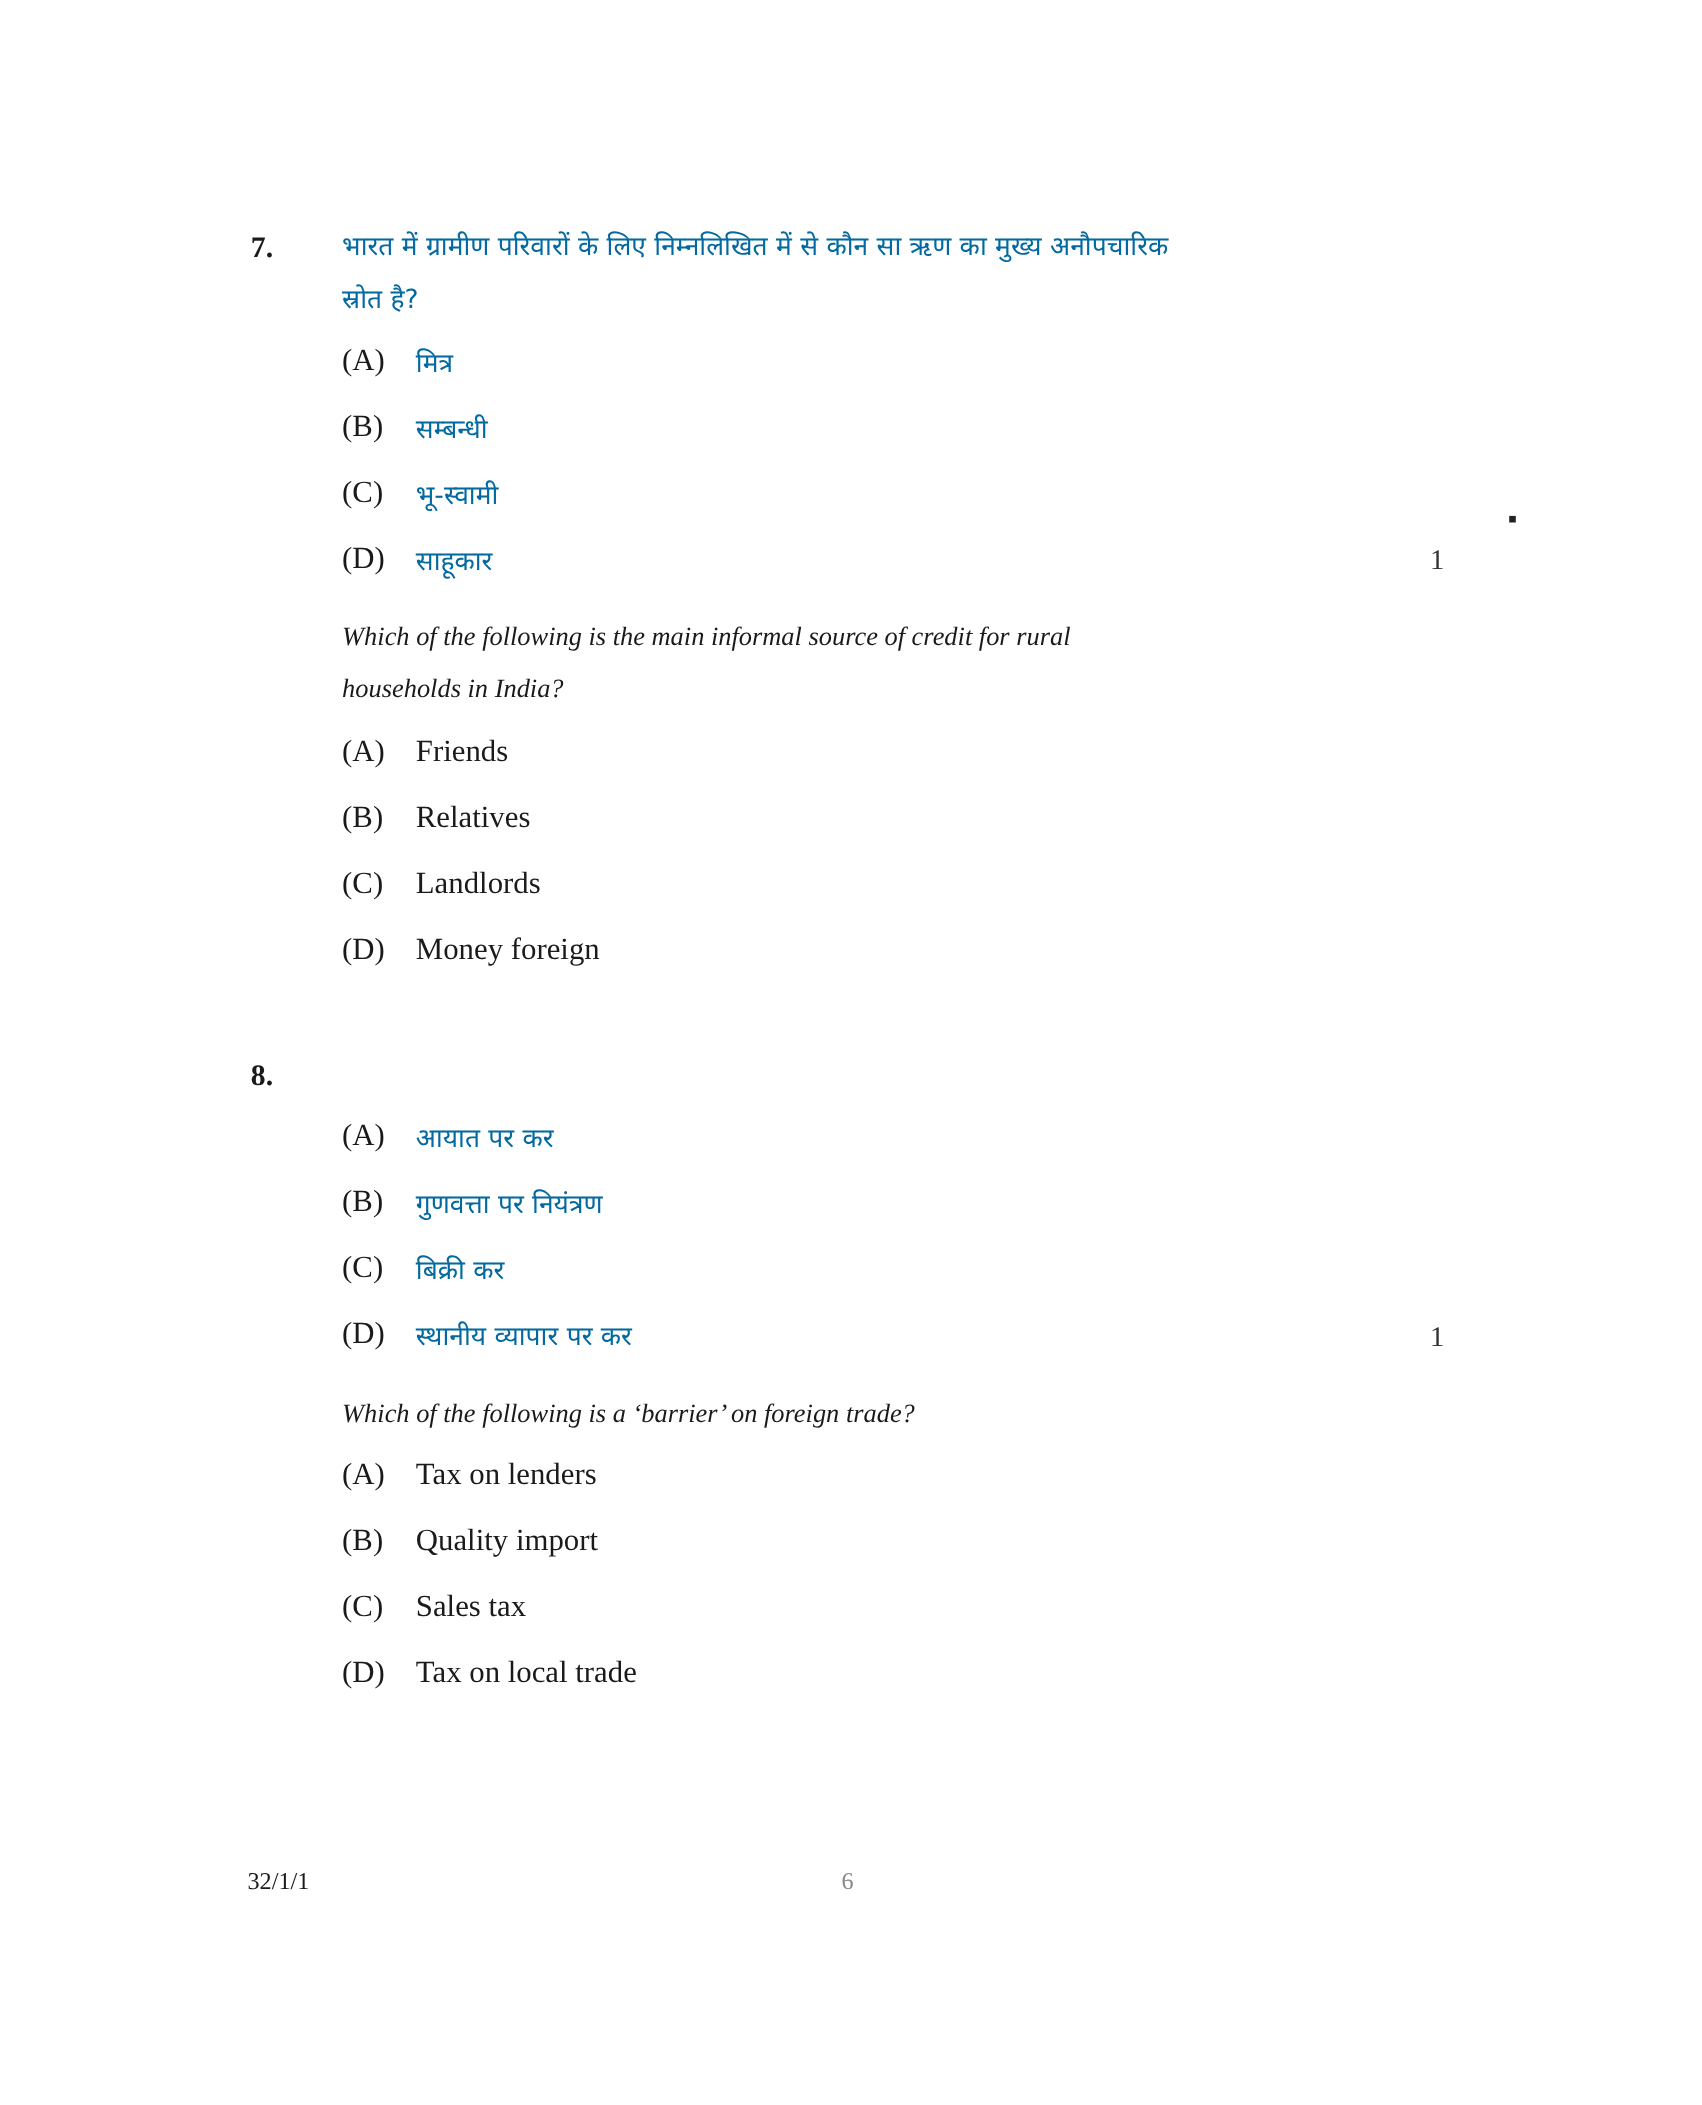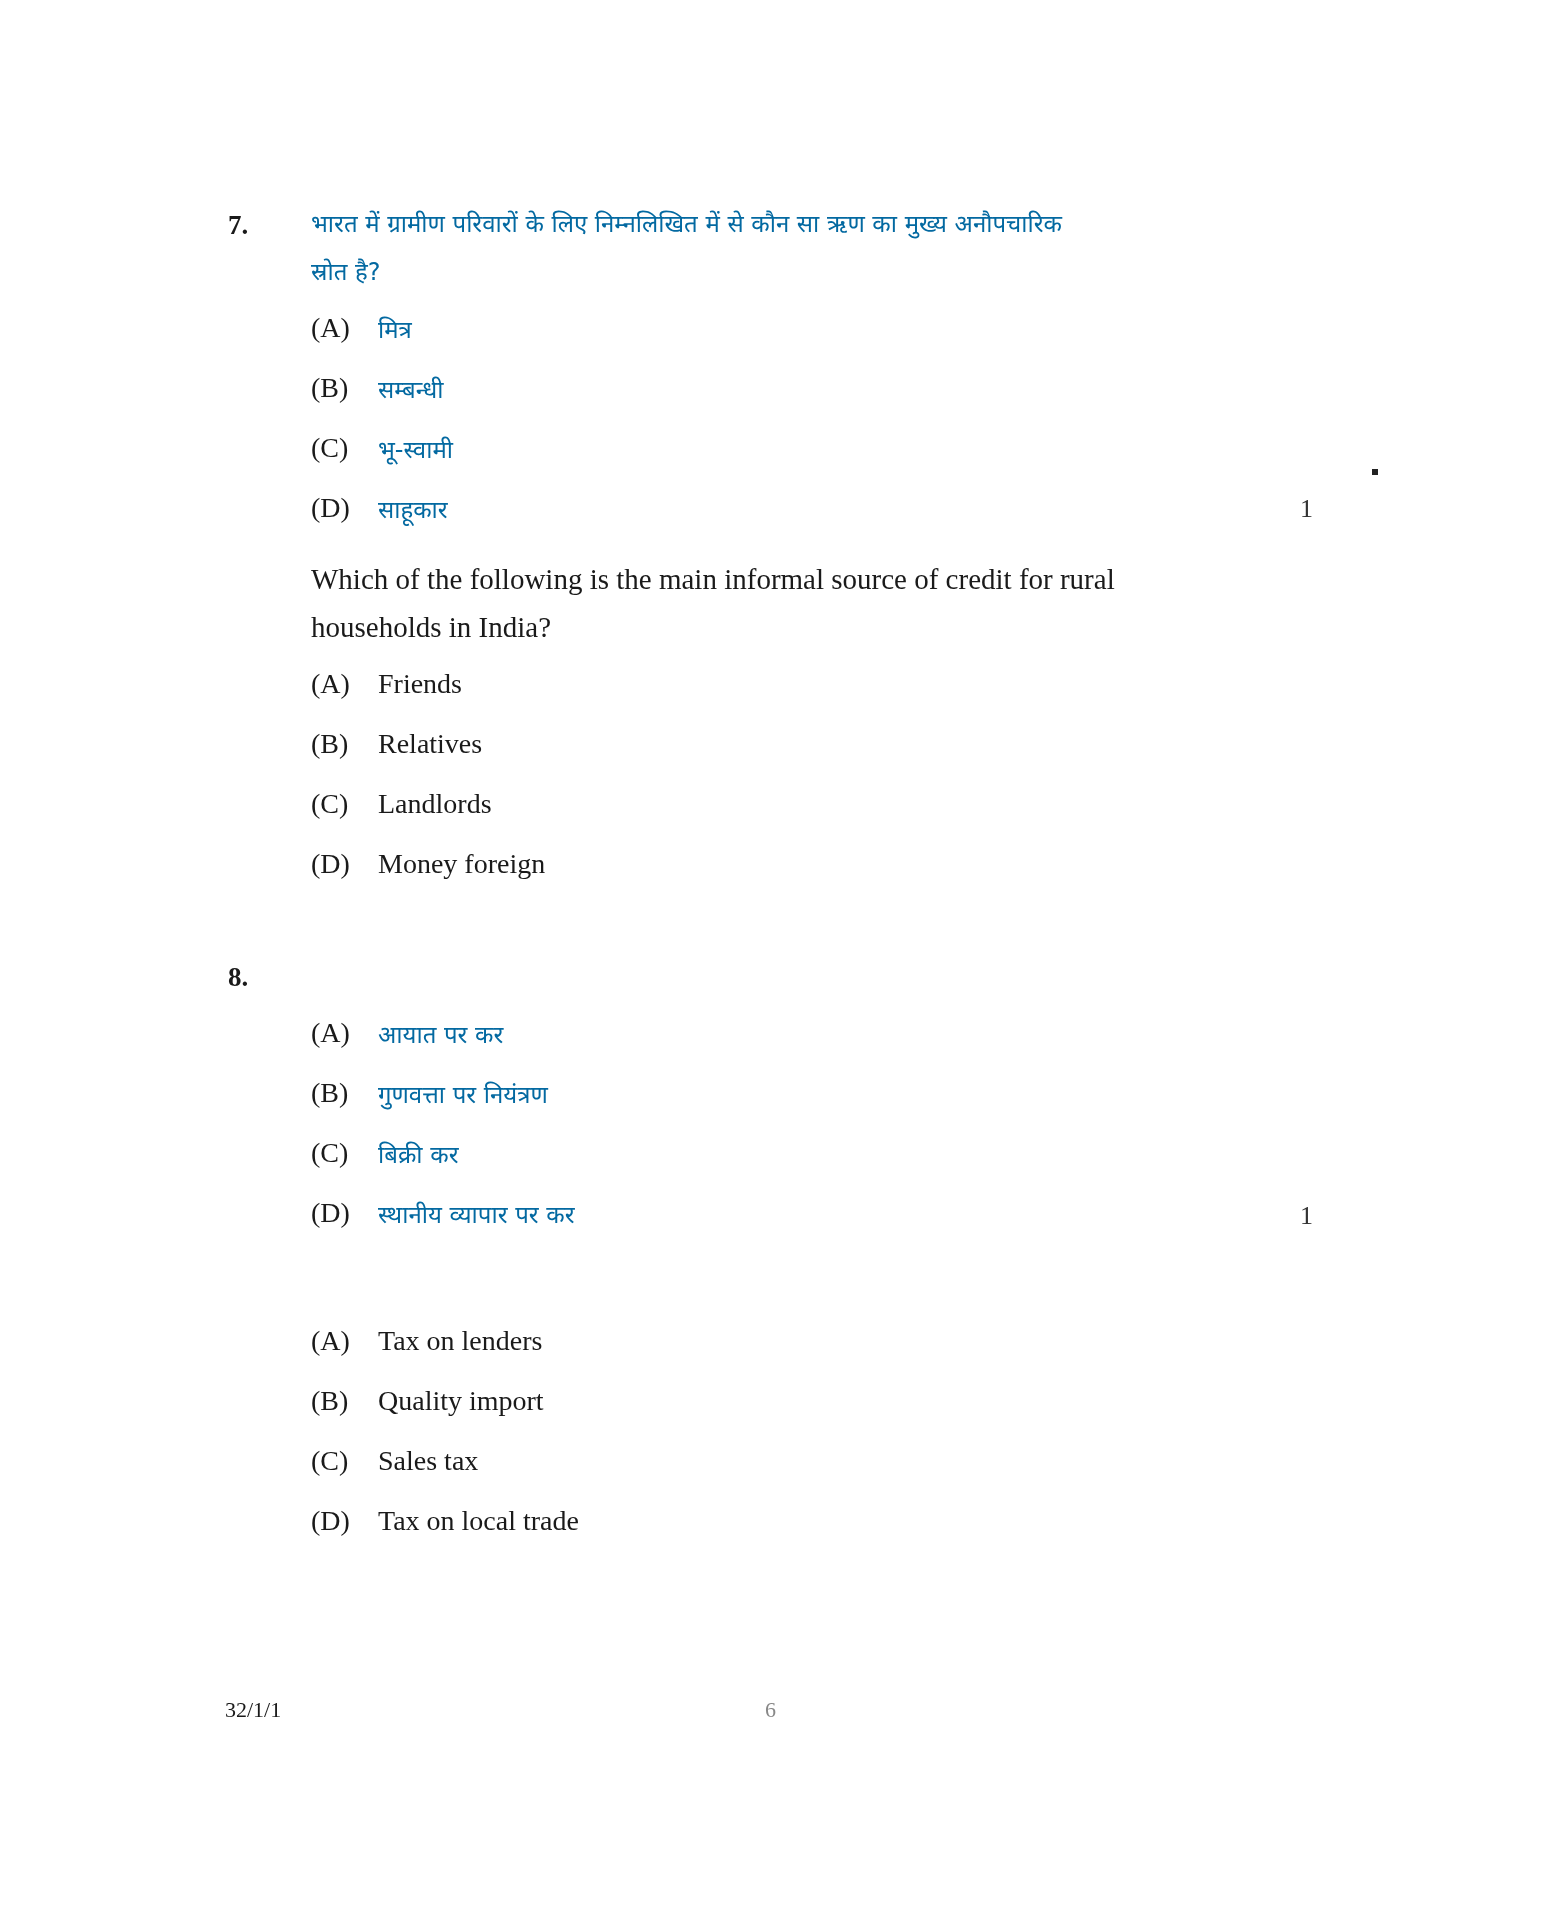--- a/index.html
+++ b/index.html
@@ -10,21 +10,21 @@
     }
     .page { position: absolute; left: 0; top: 0; width: 1547px; height: 1914px; }
     .abs { position: absolute; white-space: nowrap; }
     .qnum { font-weight: bold; font-size: 27px; left: 228px; }
     .stem { font-size: 28px; left: 311px; line-height: 48px; }
     .hi { font-family: "DejaVu Sans", sans-serif; font-size: 24px; color: #0369a1; }
     .opt { font-size: 28px; }
     .opt-label { position: absolute; left: 311px; }
     .opt-text { position: absolute; left: 378px; }
     .marks { font-size: 26px; left: 1300px; color: #333; }
-    .en-stem { font-size: 29px; left: 311px; line-height: 48px; width: 920px; white-space: normal; text-align: justify; text-align-last: left; }
+    .en-stem { font-size: 24px; left: 311px; line-height: 48px; width: 920px; white-space: normal; text-align: justify; text-align-last: left; font-style: italic; }
     .footer { font-size: 22px; }
     .speck { position: absolute; left: 1372px; top: 469px; width: 6px; height: 6px; background: #222; }
   </style>
 </head>
 <body>
 
 <div class="page">
 
   <div class="abs qnum" style="top:210px;">7.</div>
   <div class="abs stem hi" style="top:200px;">भारत में ग्रामीण परिवारों के लिए निम्नलिखित में से कौन सा ऋण का मुख्य अनौपचारिक</div>
@@ -85,20 +85,23 @@
   <div class="abs opt" style="top:1137px; left:0; width:100%;">
     <span class="opt-label">(C)</span>
     <span class="opt-text hi">बिक्री कर</span>
   </div>
   <div class="abs opt" style="top:1197px; left:0; width:100%;">
     <span class="opt-label">(D)</span>
     <span class="opt-text hi">स्थानीय व्यापार पर कर</span>
   </div>
   <div class="abs marks" style="top:1201px;">1</div>
 
+  <div class="abs en-stem" style="top:1262px;">
+    <span>Which of the following is a ‘barrier’ on foreign trade?</span>
+  </div>
 
   <div class="abs opt" style="top:1325px; left:0; width:100%;">
     <span class="opt-label">(A)</span>
     <span class="opt-text">Tax on lenders</span>
   </div>
   <div class="abs opt" style="top:1385px; left:0; width:100%;">
     <span class="opt-label">(B)</span>
     <span class="opt-text">Quality import</span>
   </div>
   <div class="abs opt" style="top:1445px; left:0; width:100%;">

